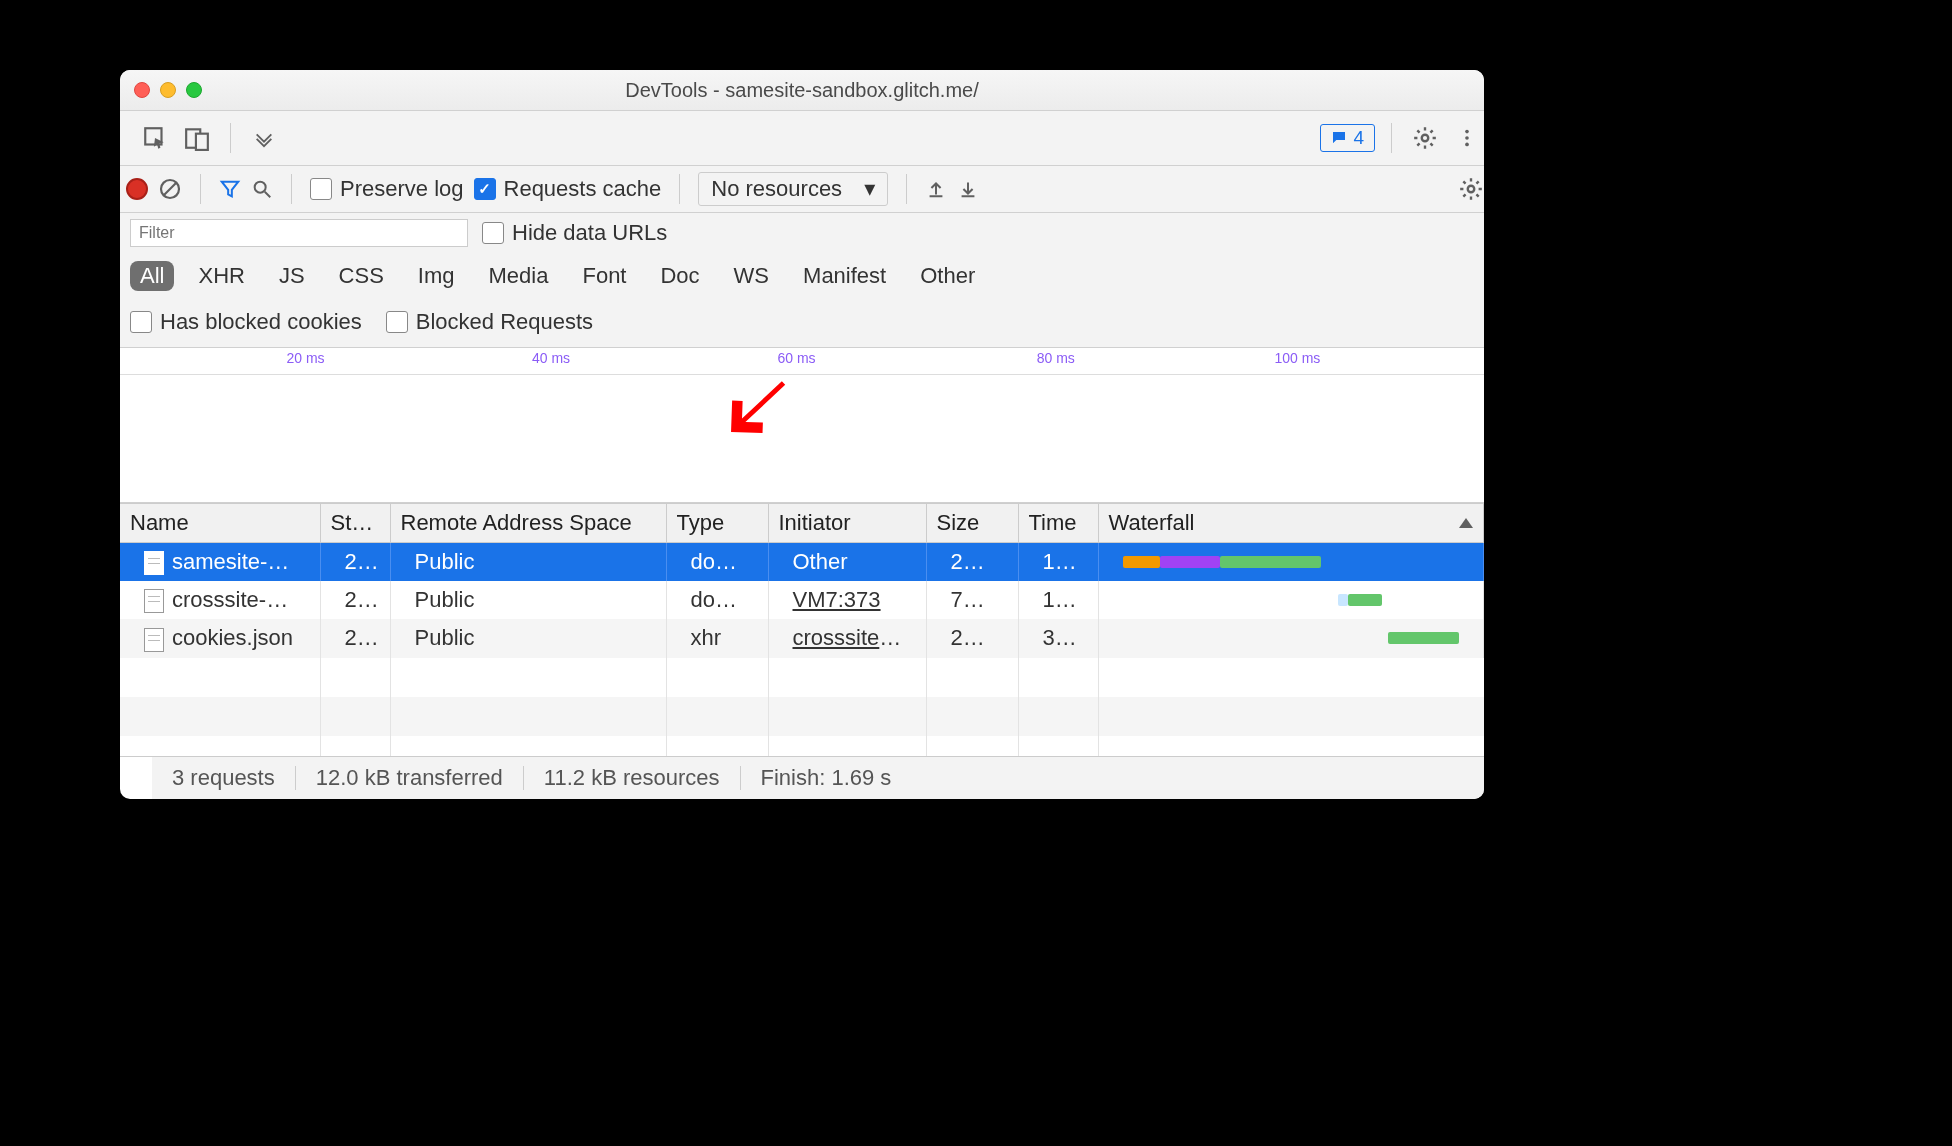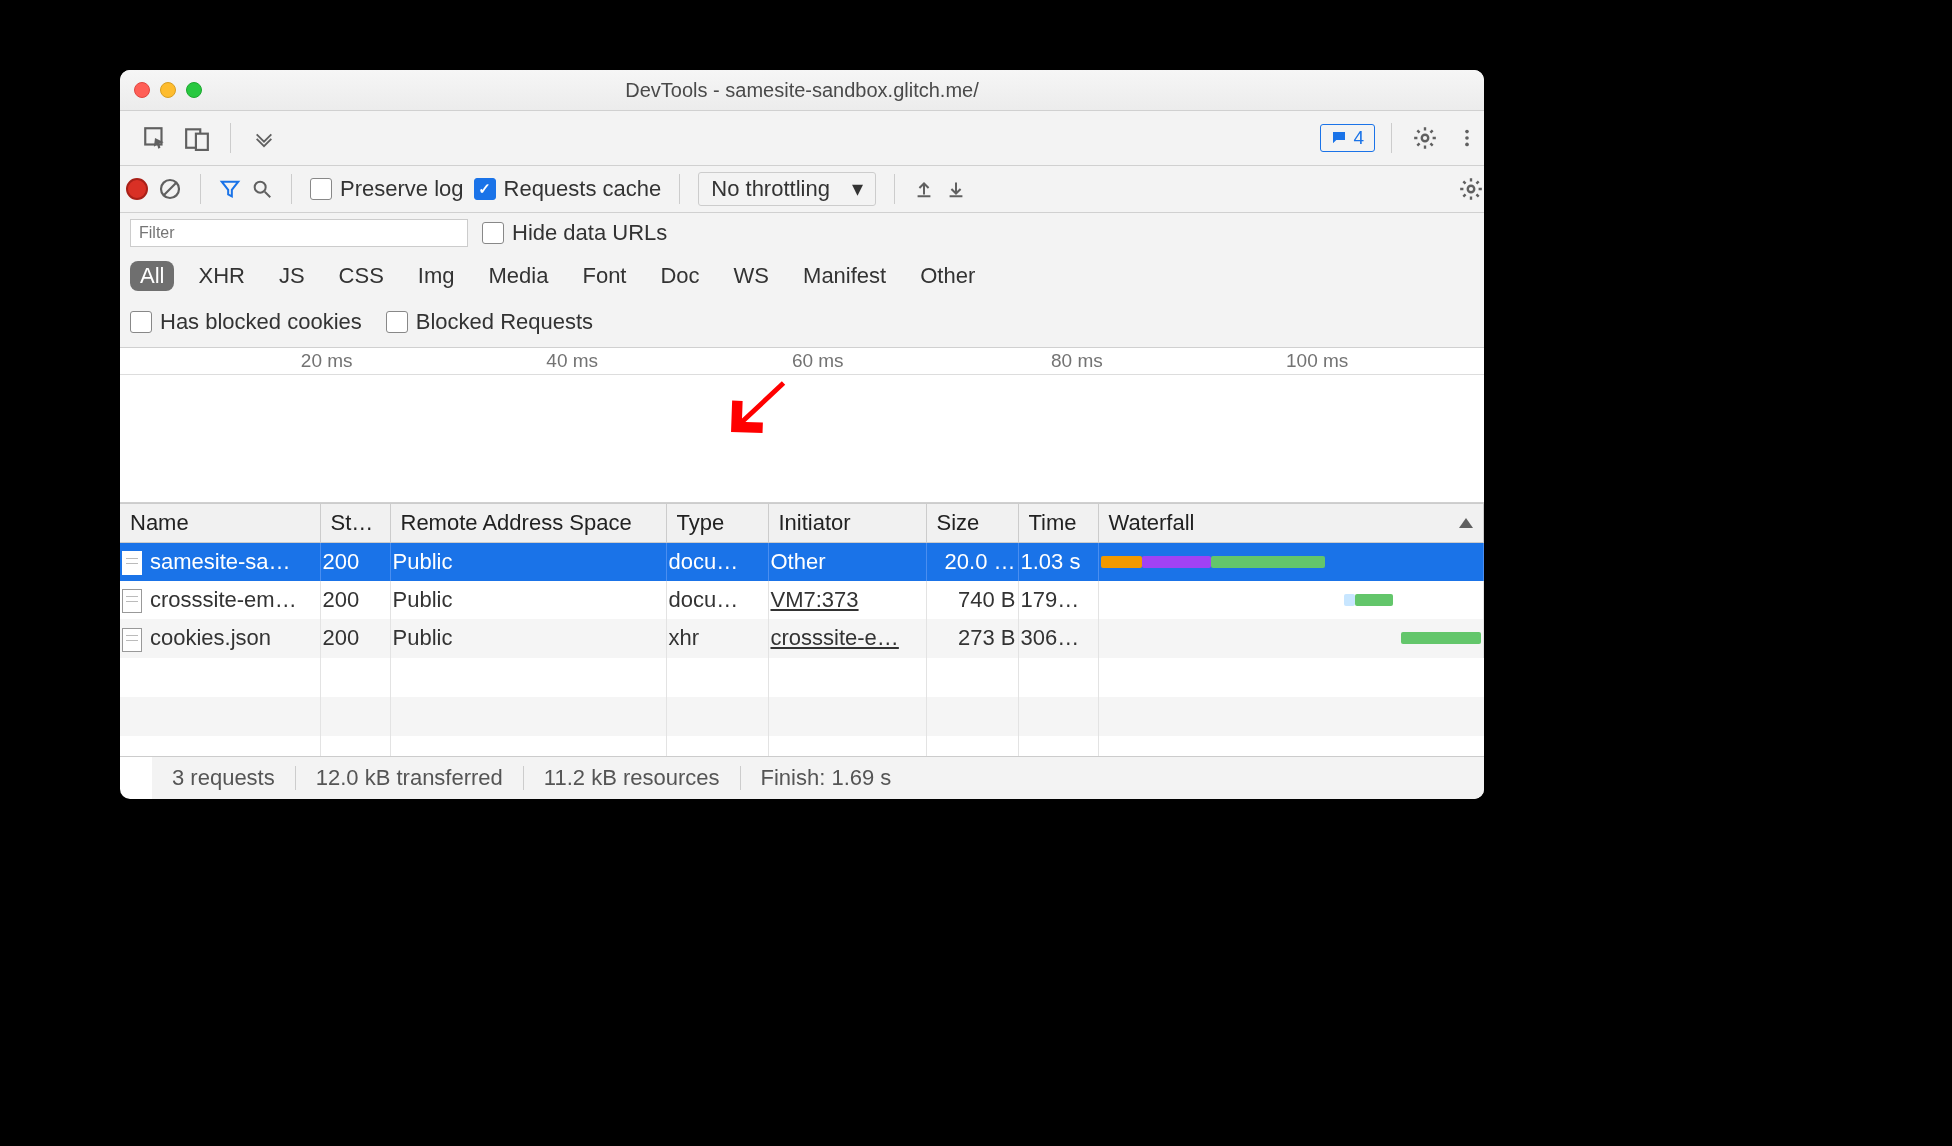--- a/index.html
+++ b/index.html
@@ -140,21 +140,21 @@
   
   .timeline {
     height:154px; border-bottom:1px solid #d0d0d0; position:relative;
     background:#fff;
   }
   .ticklabels {
     height:26px; border-bottom:1px solid #ddd; position:relative;
   }
   .ticklabels span {
     position:absolute; top:2px; transform:translateX(-100%);
-    color:#737373; font-size:19px;margin-left:28px;
+    color:#8b5cf6; font-size:14px;
   }
 
   
   .red-arrow {
     position:absolute;
     left: 605px;
     top: 300px;
     width: 70px; height: 70px;
     pointer-events:none;
     z-index:50;
@@ -166,21 +166,21 @@
     background:#f1f1f1;
     border-top:1px solid #ccc;
     border-bottom:1px solid #ccc;
     border-right:1px solid #ccc;
     text-align:left; padding:6px 10px;
     font-weight:400; color:#222;
     white-space:nowrap; overflow:hidden; text-overflow:ellipsis;
   }
   .nettable td {
     border-right:1px solid #e3e3e3;
-    padding:6px 2px;
+    padding:6px 24px;
     white-space:nowrap; overflow:hidden; text-overflow:ellipsis;
   }
   .nettable tbody tr.selected { background:#1a73e8; color:#fff; }
   .nettable tbody tr.selected td { border-right-color:#4a8ef0; }
   .nettable tbody tr.even { background:#f5f5f5; }
   .fileicon {
     display:inline-block; width:18px; height:22px;
     border:1px solid #999; background:#fff;
     vertical-align:middle; margin-right:8px;
     position:relative;
@@ -310,21 +310,21 @@
     <label class="check">
       <span class="checkbox"></span>
       <span>Preserve log</span>
     </label>
     <label class="check">
       <span class="checkbox checked"></span>
       <span>Requests cache</span>
     </label>
     <div class="divider-v"></div>
     <div class="throttle">
-      <span>No throttling</span>
+      <span>No resources</span>
       <span>▾</span>
     </div>
     <div class="divider-v"></div>
     <div class="iconbtn">
       <svg width="22" height="22" viewBox="0 0 24 24">
           <path d="M12 18V6M7 11l5-5 5 5" fill="none" stroke="#606060" stroke-width="2.2"></path>
           <line x1="5" y1="20" x2="19" y2="20" stroke="#606060" stroke-width="2.2"></line>
         </svg>
     </div>
     <div class="iconbtn">

